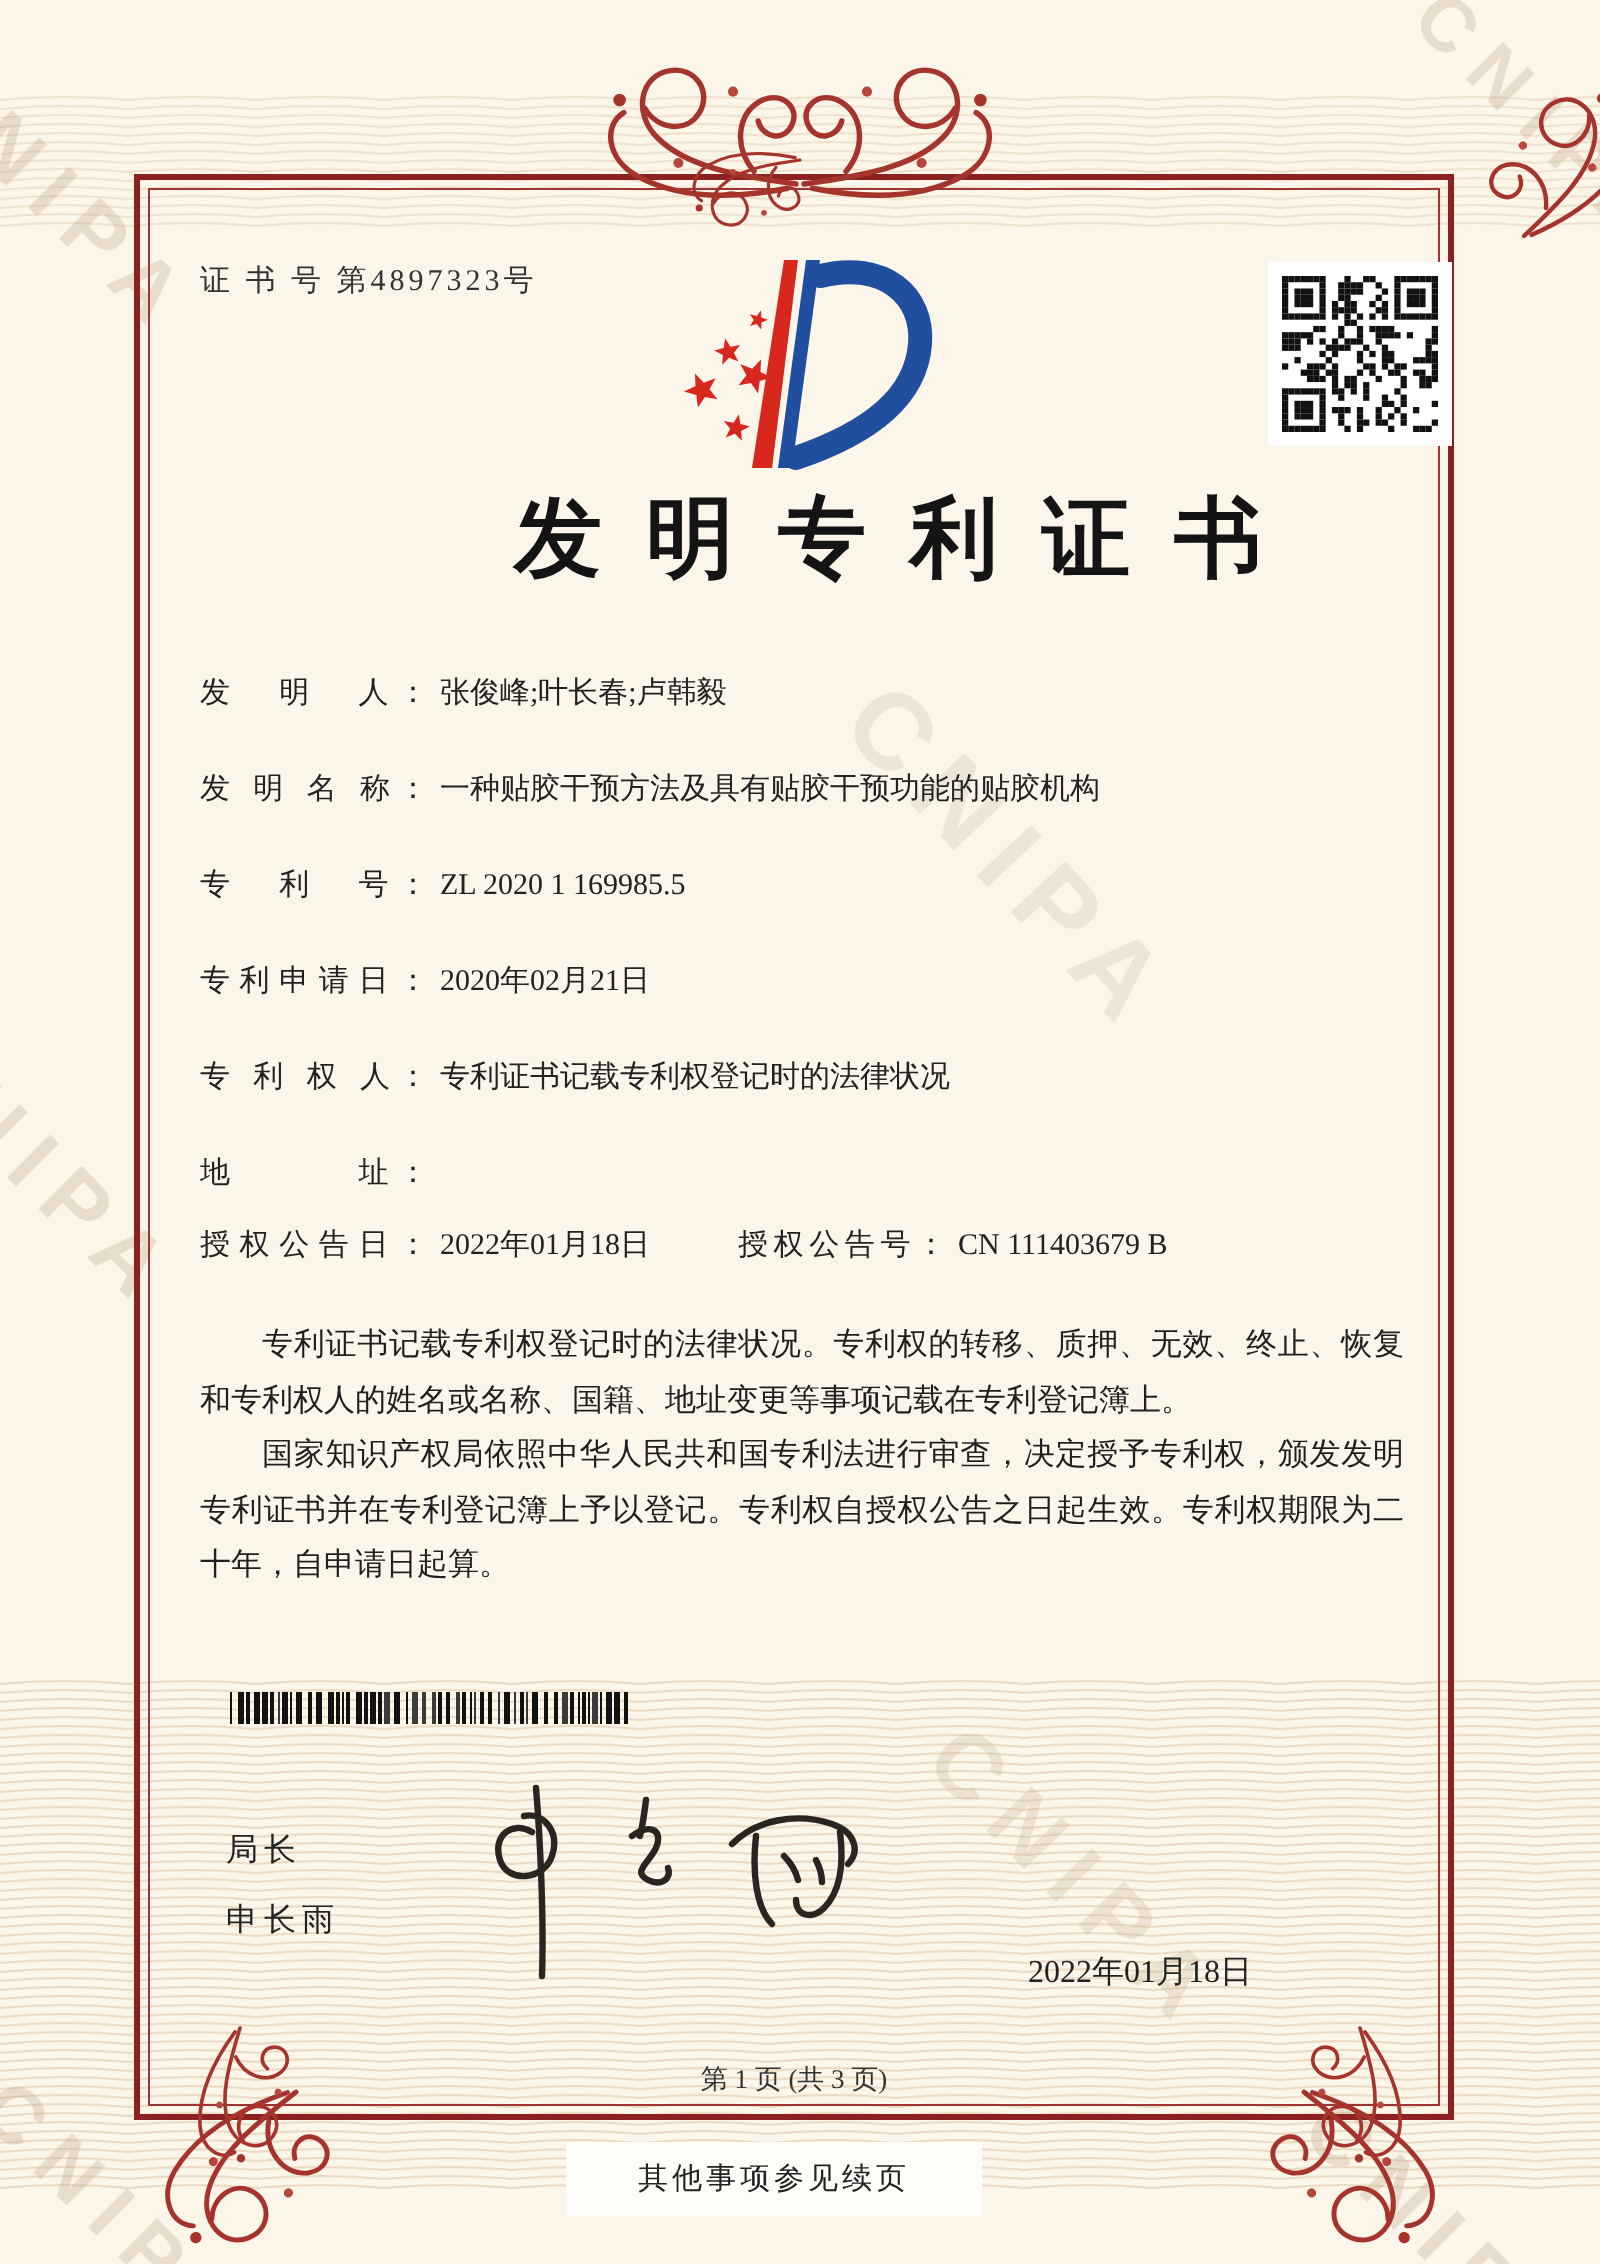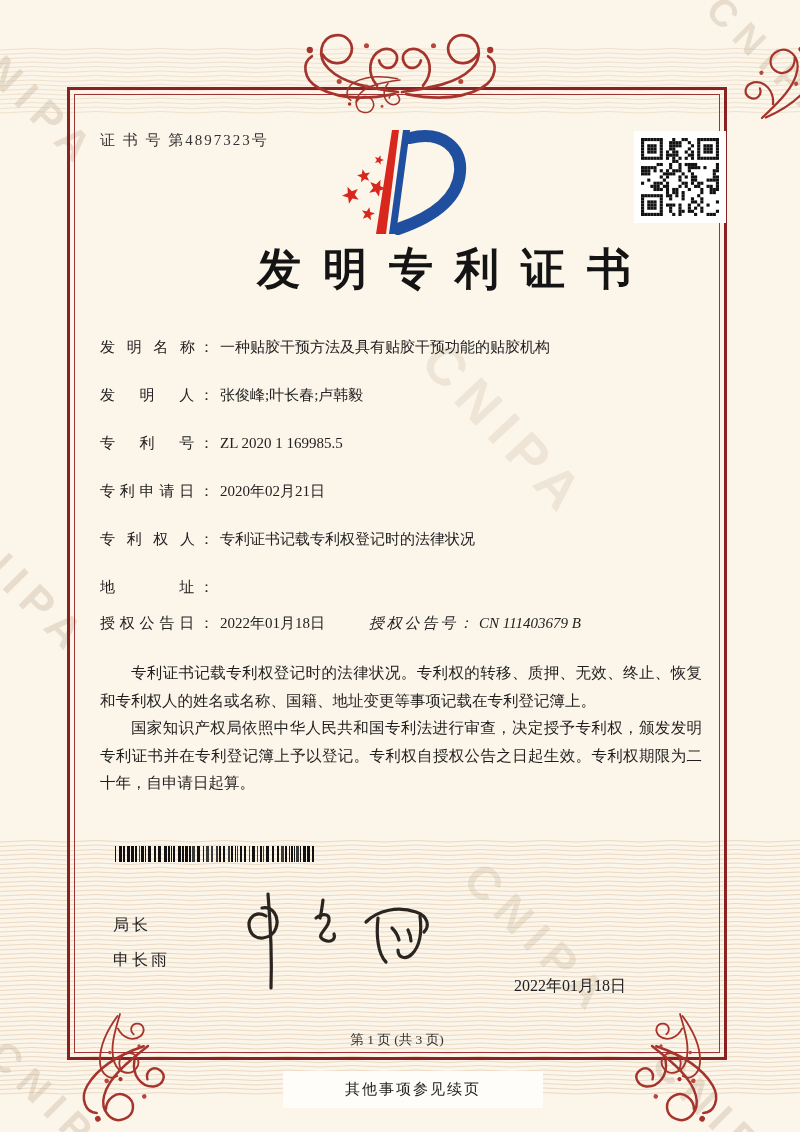--- a/index.html
+++ b/index.html
@@ -38,37 +38,37 @@
   
   .fields{position:absolute;left:100px;top:334px;width:610px;font-size:15px;}
   .field-row{display:flex;line-height:27px;margin-bottom:21px;}
   .field-label{
     display:inline-block;width:114px;flex:0 0 114px;
     text-align:justify;text-align-last:justify;color:#222;
   }
   .field-value{margin-left:6px;color:#222;}
   .row-address{margin-bottom:9px;}
   .row-address .field-value{width:472px;line-height:24px;}
-  .pair2{display:flex;margin-left:44px;font-style:italic;}
+  .pair2{display:flex;margin-left:44px;}
   .pair2 .field-label{width:104px;flex:0 0 104px;}
   
   .paragraphs{position:absolute;left:100px;top:659px;width:602px;
     font-size:15.5px;line-height:27.5px;text-align:justify;color:#1f1f1f;}
   .paragraphs p{margin:0;text-indent:2em;}
   
   .barcode{position:absolute;left:115px;top:846px;width:202px;height:16px;}
   
   .signer-title{position:absolute;left:113px;top:915px;font-size:16px;letter-spacing:3px;color:#222;}
   .signer-name{position:absolute;left:113px;top:950px;font-size:16px;letter-spacing:3px;color:#222;}
   .signature{position:absolute;left:228px;top:888px;width:215px;height:105px;}
   .issue-date{position:absolute;left:430px;top:976px;width:280px;text-align:center;font-size:16px;color:#222;}
   
   .page-info{position:absolute;left:67px;top:1031px;width:660px;text-align:center;font-size:13.5px;color:#333;}
   .footer-note-box{
-    position:absolute;left:283px;top:1071px;width:260px;height:37px;background:#fffdf9;
+    position:absolute;left:283px;top:1071px;width:208px;height:37px;background:#fffdf9;
     display:flex;align-items:center;justify-content:center;
   }
   .footer-note{font-size:15px;letter-spacing:2px;color:#222;}
 </style>
 </head>
 <body>
 
 <div class="page">
 
   <svg class="deco-svg" id="waves">
@@ -475,26 +475,26 @@
         <rect x="21" y="24" width="1" height="1" fill="#111"></rect>
         <rect x="22" y="24" width="1" height="1" fill="#111"></rect>
         <rect x="23" y="24" width="1" height="1" fill="#111"></rect>
       </svg>
   </div>
 
   <div class="title">发明专利证书</div>
 
   <div class="fields">
     <div class="field-row">
+      <span class="field-label">发　明　人：</span>
+      <span class="field-value">张俊峰;叶长春;卢韩毅</span>
+    </div>
+    <div class="field-row">
       <span class="field-label">发 明 名 称：</span>
       <span class="field-value">一种贴胶干预方法及具有贴胶干预功能的贴胶机构</span>
-    </div>
-    <div class="field-row">
-      <span class="field-label">发　明　人：</span>
-      <span class="field-value">张俊峰;叶长春;卢韩毅</span>
     </div>
     <div class="field-row">
       <span class="field-label">专　利　号：</span>
       <span class="field-value">ZL 2020 1 169985.5</span>
     </div>
     <div class="field-row">
       <span class="field-label">专利申请日：</span>
       <span class="field-value">2020年02月21日</span>
     </div>
     <div class="field-row">

